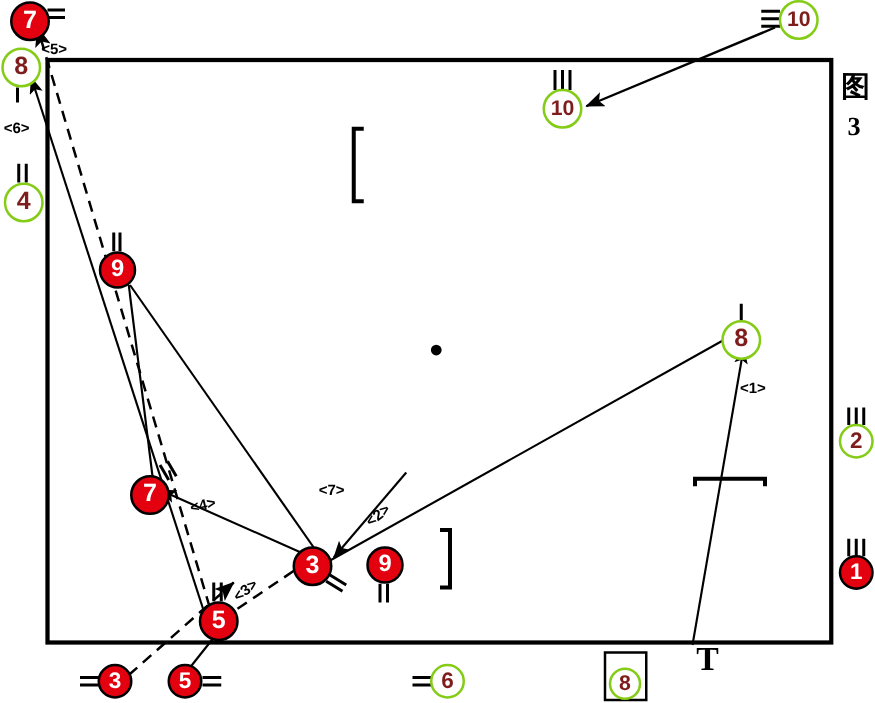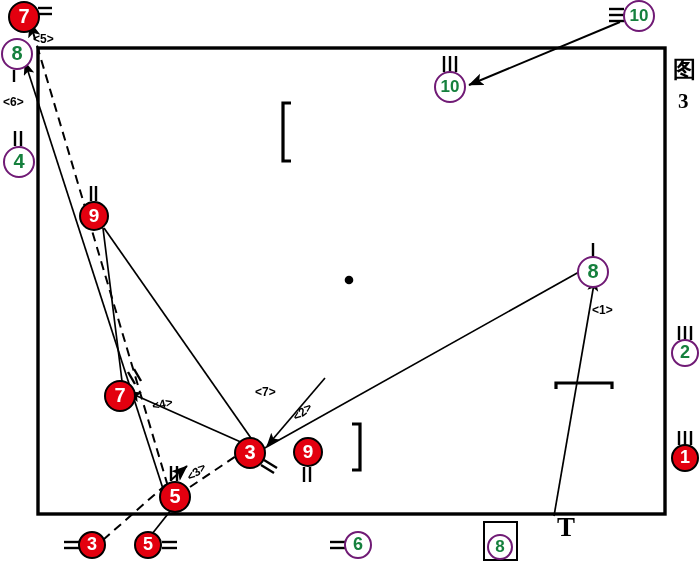--- a/index.html
+++ b/index.html
@@ -22,22 +22,22 @@
     line-height:1;
     -webkit-user-select:none;user-select:none;
   }
   .token.red{
     background:#e3000f;
     border:2px solid #000000;
     color:#ffffff;
   }
   .token.blue{
     background:#ffffff;
-    border:2px solid #701a75;
-    color:#15803d;
+    border:2px solid #84cc16;
+    color:#7f1d1d;
   }
   .token .lbl{display:block;transform:translateY(-1px);}
   .tok-d30{width:30px;height:30px;font-size:19px;}
   .tok-d32{width:32px;height:32px;font-size:20px;}
 
   .figcap{
     position:absolute;
     font-family:"Liberation Serif", serif;
     font-weight:bold;
     color:#000;

